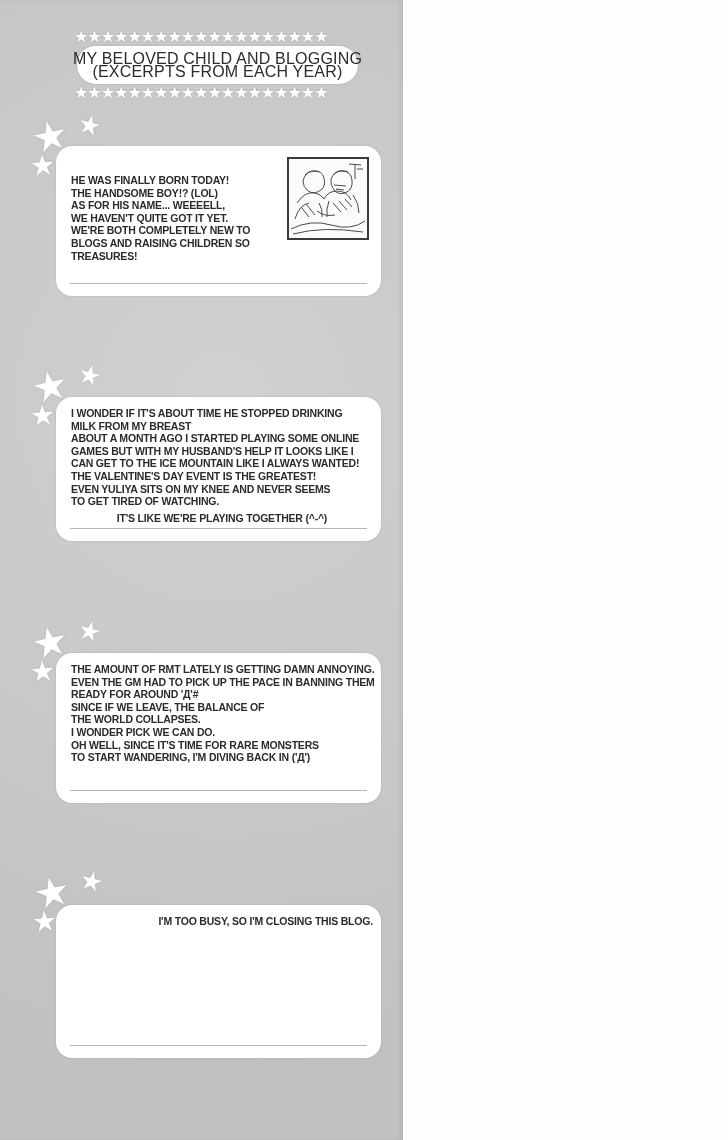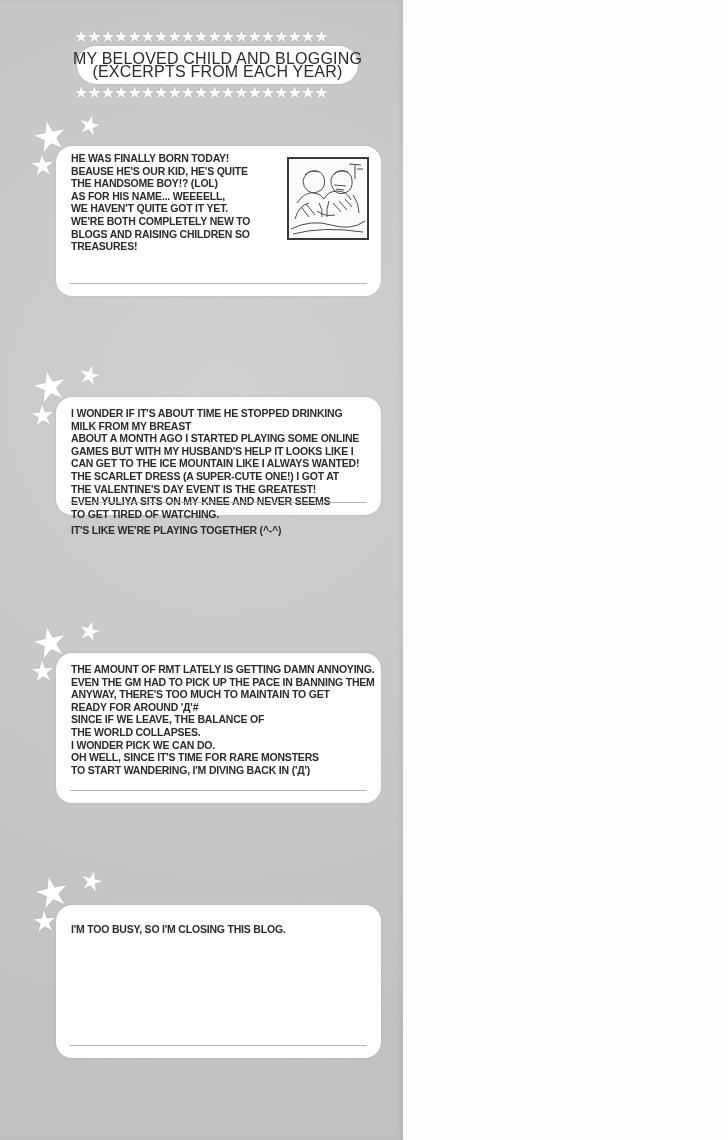--- a/index.html
+++ b/index.html
@@ -56,33 +56,33 @@
     box-shadow:0 0 2px rgba(140,140,140,.45);
   }
   .entry .content{
     position:absolute;left:15px;top:9px;right:8px;
     color:var(--ink);
   }
   .entry .tline{
     font-size:10.5px;font-weight:700;line-height:12.6px;
     letter-spacing:-.2px;white-space:nowrap;
   }
-  .entry.gap-last .tline:last-child{margin-top:4px;}
+  .entry.gap-last .tline:last-child{margin-top:4px;text-align:center;}
   .divider{
     position:absolute;left:14px;right:14px;bottom:12px;height:1px;
     background:var(--divider);
   }
   #entry-1{top:146px;height:150px;}
-  #entry-2{top:397px;height:118px;}
+  #entry-2{top:397px;height:144px;}
   #entry-3{top:653px;height:150px;padding-left:8px;}
   #entry-4{top:905px;height:153px;}
-  #entry-1 .content{top:6px;}
+  #entry-1 .content{top:28px;}
   #entry-2 .content{top:10px;}
   #entry-3 .content{top:10px;}
-  #entry-4 .content{top:18px;}
+  #entry-4 .content{top:10px;text-align:right;}
   
   .photo{
     position:absolute;right:12px;top:11px;width:82px;height:83px;
     background:#fbfbfa;
     border:2px solid #3a3a3a;
   }
   .photo svg{display:block;width:100%;height:100%;}
   
   .cluster{position:absolute;width:90px;height:80px;pointer-events:none;}
   .cluster .st{
@@ -128,21 +128,20 @@
     </div>
     <div class="cluster" id="cluster-4">
       <span class="st big">★</span>
       <span class="st sm-a">★</span>
       <span class="st sm-b">★</span>
     </div>
 
     <div class="entry" id="entry-1">
       <div class="content">
           <div class="tline">HE WAS FINALLY BORN TODAY!</div>
-          <div class="tline">BEAUSE HE'S OUR KID, HE'S QUITE</div>
           <div class="tline">THE HANDSOME BOY!? (LOL)</div>
           <div class="tline">AS FOR HIS NAME... WEEEELL,</div>
           <div class="tline">WE HAVEN'T QUITE GOT IT YET.</div>
           <div class="tline">WE'RE BOTH COMPLETELY NEW TO</div>
           <div class="tline">BLOGS AND RAISING CHILDREN SO</div>
           <div class="tline">TREASURES!</div>
         </div>
       <div class="photo">
         <svg viewBox="0 0 78 79">
           <g fill="none" stroke="#4a4a4a" stroke-width="1">
@@ -170,34 +169,32 @@
       <div class="divider"></div>
     </div>
 
     <div class="entry gap-last" id="entry-2">
       <div class="content">
           <div class="tline">I WONDER IF IT'S ABOUT TIME HE STOPPED DRINKING</div>
           <div class="tline">MILK FROM MY BREAST</div>
           <div class="tline">ABOUT A MONTH AGO I STARTED PLAYING SOME ONLINE</div>
           <div class="tline">GAMES BUT WITH MY HUSBAND'S HELP IT LOOKS LIKE I</div>
           <div class="tline">CAN GET TO THE ICE MOUNTAIN LIKE I ALWAYS WANTED!</div>
-          <div class="tline">THE SCARLET DRESS (A SUPER-CUTE ONE!) I GOT AT</div>
           <div class="tline">THE VALENTINE'S DAY EVENT IS THE GREATEST!</div>
           <div class="tline">EVEN YULIYA SITS ON MY KNEE AND NEVER SEEMS</div>
           <div class="tline">TO GET TIRED OF WATCHING.</div>
           <div class="tline">IT'S LIKE WE'RE PLAYING TOGETHER (^-^)</div>
         </div>
       <div class="divider"></div>
     </div>
 
     <div class="entry" id="entry-3">
       <div class="content">
           <div class="tline">THE AMOUNT OF RMT LATELY IS GETTING DAMN ANNOYING.</div>
           <div class="tline">EVEN THE GM HAD TO PICK UP THE PACE IN BANNING THEM</div>
-          <div class="tline">ANYWAY, THERE'S TOO MUCH TO MAINTAIN TO GET</div>
           <div class="tline">READY FOR AROUND 'Д'#</div>
           <div class="tline">SINCE IF WE LEAVE, THE BALANCE OF</div>
           <div class="tline">THE WORLD COLLAPSES.</div>
           <div class="tline">I WONDER PICK WE CAN DO.</div>
           <div class="tline">OH WELL, SINCE IT'S TIME FOR RARE MONSTERS</div>
           <div class="tline">TO START WANDERING, I'M DIVING BACK IN ('Д')</div>
         </div>
       <div class="divider"></div>
     </div>
 

